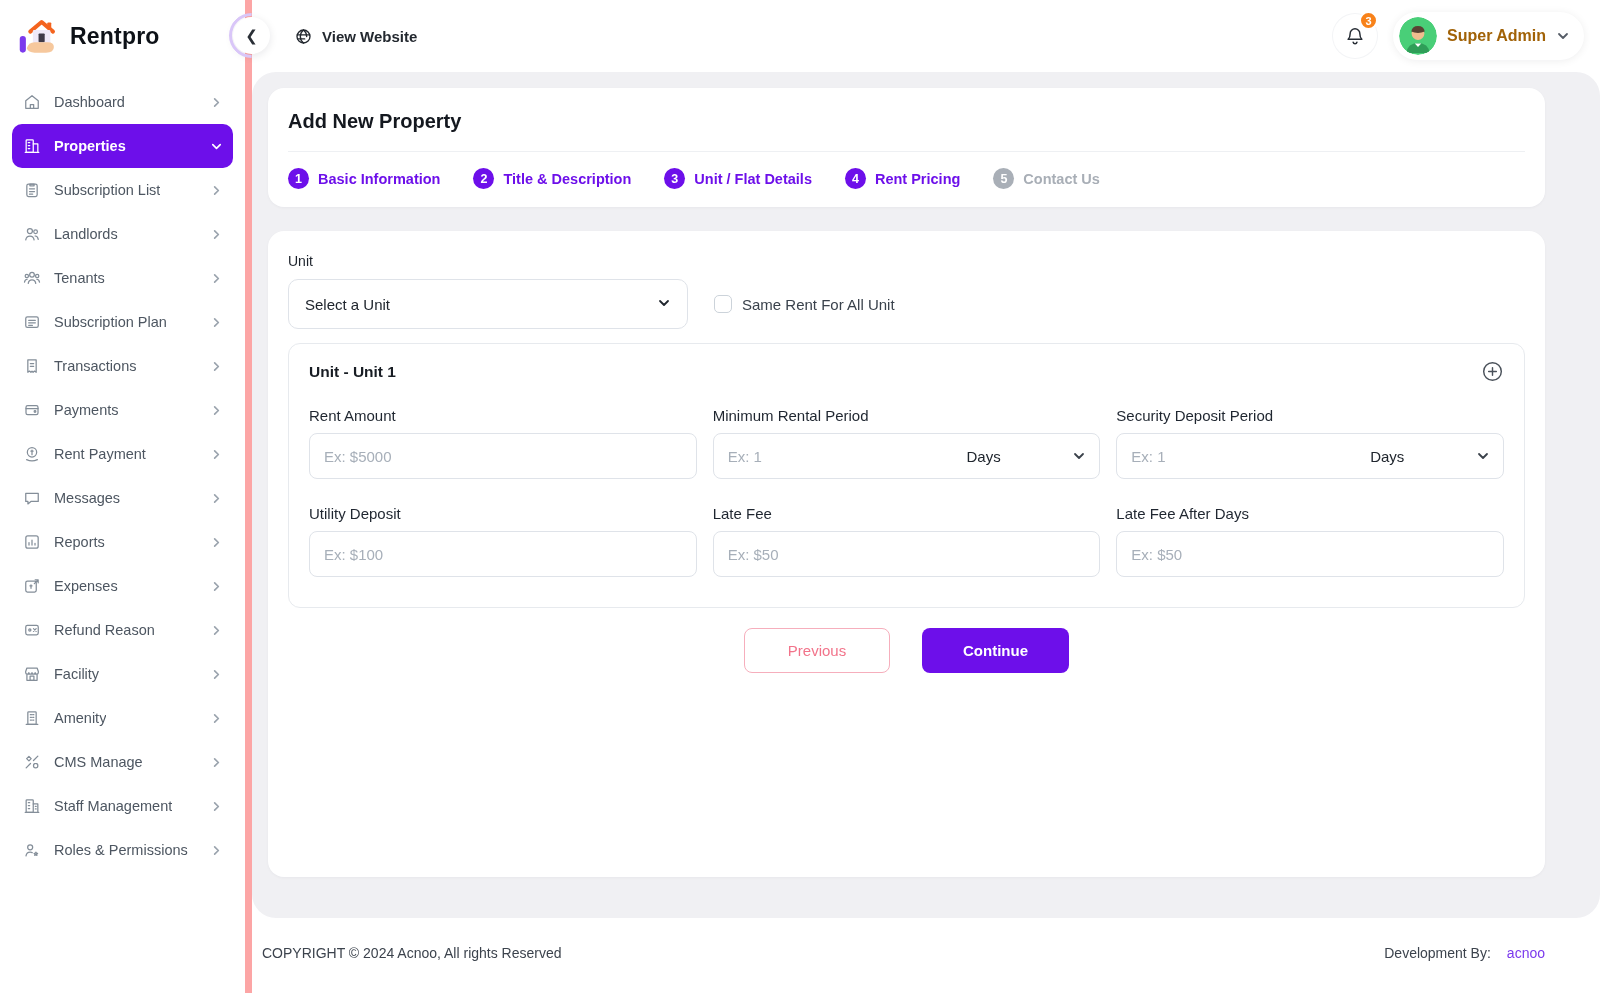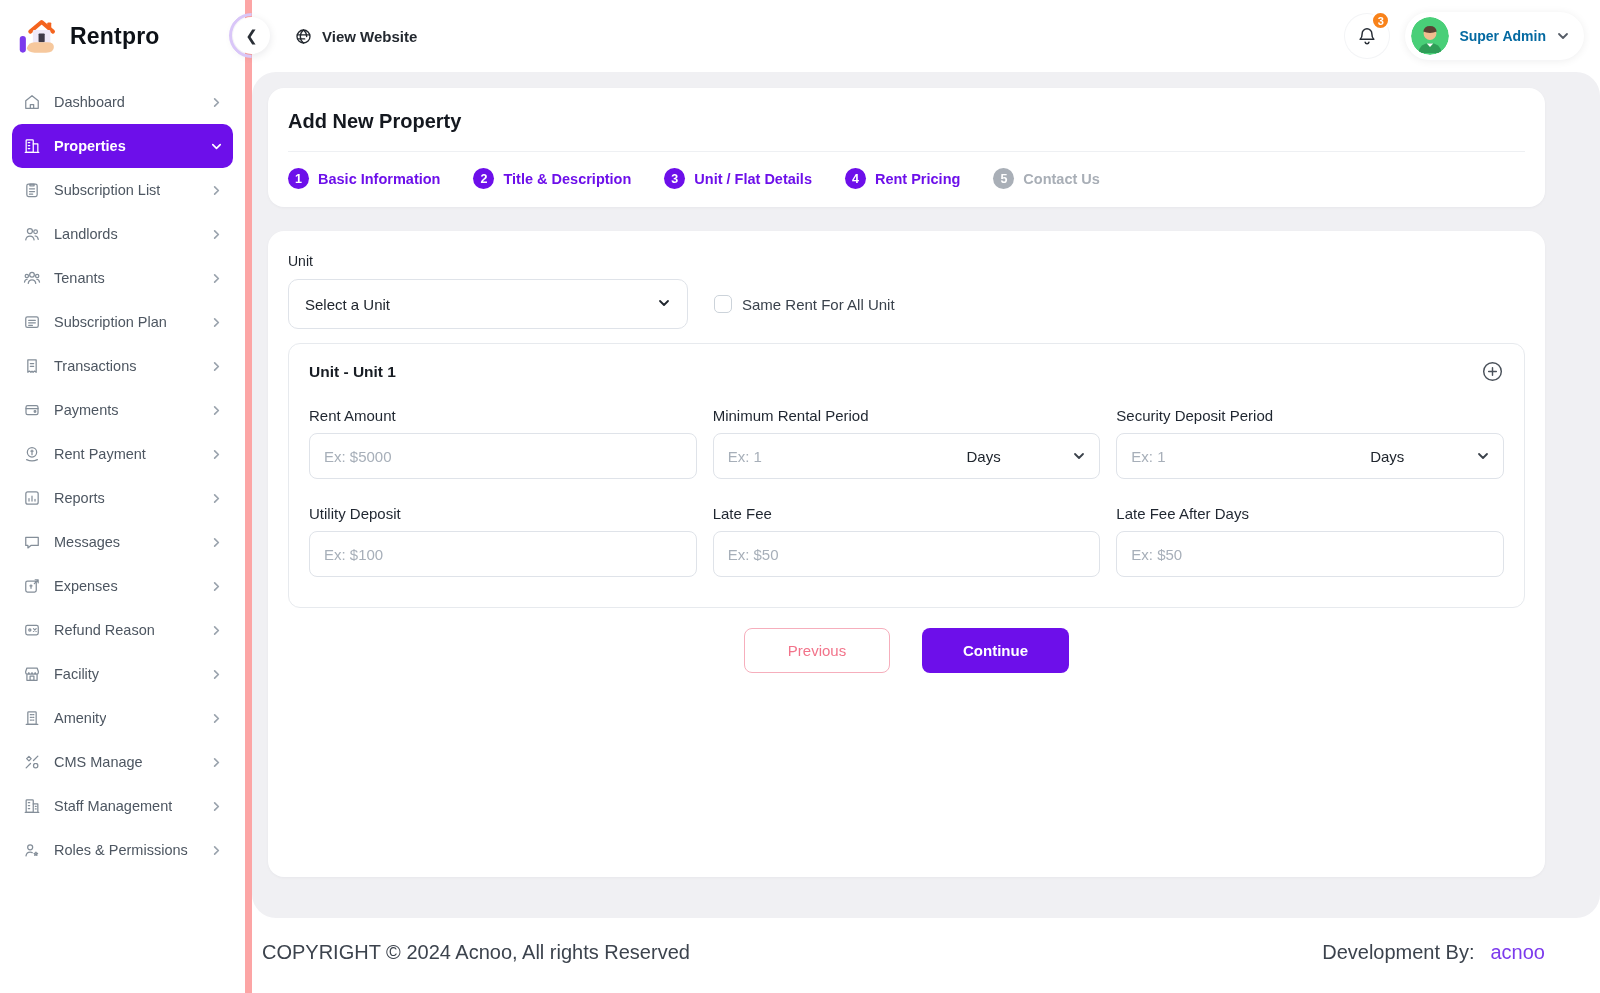--- a/index.html
+++ b/index.html
@@ -45,21 +45,21 @@
   .collapse-btn::before{content:"";position:absolute;inset:-4px;border-radius:50%;border:3.5px solid #d9c6f8;border-right-color:transparent;border-top-color:transparent;transform:rotate(45deg);}
   .collapse-btn .chev-glyph{font-size:15px;color:#2a2f36;position:relative;}
   .view-website{display:flex;align-items:center;gap:9px;margin-left:42px;font-size:15px;font-weight:600;color:#23282f;cursor:pointer;}
   .view-website .globe{width:19px;height:19px;color:#23282f;}
   .top-right{margin-left:auto;display:flex;align-items:center;gap:16px;padding-right:16px;}
   .bell-btn{width:44px;height:44px;border-radius:50%;background:#fff;box-shadow:0 0 0 1px #f3f4f6;display:flex;align-items:center;justify-content:center;position:relative;cursor:pointer;border:none;}
   .bell-btn .bell{width:22px;height:22px;color:#262c34;}
   .badge{position:absolute;top:-3px;right:-1px;min-width:19px;height:19px;border-radius:10px;background:var(--badge);color:#fff;font-size:11px;font-weight:700;display:flex;align-items:center;justify-content:center;border:2px solid #fff;}
   .user-pill{display:flex;align-items:center;gap:10px;background:#fff;border-radius:26px;height:48px;padding:0 14px 0 6px;box-shadow:0 1px 8px rgba(15,20,30,.07);cursor:pointer;}
   .avatar{width:38px;height:38px;border-radius:50%;overflow:hidden;flex:0 0 38px;}
-  .user-name{font-size:14px;font-weight:600;color:#0369a1;}
+  .user-name{font-size:16px;font-weight:600;color:#a16207;}
   .pill-chev{color:#555c66;display:flex;}
 
   
   .content{flex:1;background:var(--panel-bg);border-radius:24px;padding:16px 55px 16px 16px;overflow:hidden;}
   .card{background:#fff;border-radius:16px;box-shadow:0 1px 3px rgba(16,24,40,.04);}
   .card-head{padding:22px 20px 0;}
   .page-title{font-size:20px;font-weight:700;color:#14181f;margin:0 0 18px;}
   .head-divider{border-top:1px solid #eef0f3;}
   .steps{display:flex;align-items:center;gap:33px;padding:16px 20px 18px;}
   .step{display:flex;align-items:center;gap:9px;font-size:14.5px;font-weight:600;color:var(--primary);cursor:pointer;}
@@ -88,21 +88,21 @@
   .combo-select{flex:1;height:100%;display:flex;align-items:center;justify-content:center;position:relative;font-size:15px;color:#20262e;cursor:pointer;}
   .combo-select .chev-d{position:absolute;right:13px;display:flex;color:#3a414a;}
   .chev-d svg,.pill-chev svg{width:14px;height:14px;}
 
   .actions{display:flex;justify-content:center;gap:32px;margin-top:20px;}
   .btn{height:45px;border-radius:8px;font-size:15px;cursor:pointer;}
   .btn-prev{width:146px;background:#fff;border:1px solid var(--pink-border);color:var(--pink-text);font-weight:500;}
   .btn-continue{width:147px;background:var(--primary);border:none;color:#fff;font-weight:600;}
 
   
-  .footer{height:75px;flex:0 0 75px;display:flex;align-items:center;justify-content:space-between;padding:0 55px 6px 10px;font-size:20px;color:#3c434d;background:#fff;}
+  .footer{height:75px;flex:0 0 75px;display:flex;align-items:center;justify-content:space-between;padding:0 55px 6px 10px;font-size:14px;color:#3c434d;background:#fff;}
   .dev-by{display:flex;gap:16px;align-items:center;}
   .dev-link{color:#7c3aed;cursor:pointer;text-decoration:none;}
 </style>
 </head>
 <body>
 
 <div class="app">
 
   <aside class="sidebar">
     <div class="brand">
@@ -248,38 +248,38 @@
     <span class="nav-label">Rent Payment</span>
     <span class="chev ">
             <svg viewBox="0 0 14 14" width="13" height="13" fill="none" stroke="currentColor" stroke-width="1.8" stroke-linecap="round" stroke-linejoin="round">
               <path d="M5 3l4 4-4 4"></path>
             </svg>
           </span>
   </li>
   <li class="nav-item ">
     <span class="nav-icon">
             <svg class="icon" viewBox="0 0 24 24">
+              <path d="M4.5 6.3h15v9.8h-8.8l-3.6 3v-3H4.5z"></path>
+            </svg>
+          </span>
+    <span class="nav-label">Messages</span>
+    <span class="chev ">
+            <svg viewBox="0 0 14 14" width="13" height="13" fill="none" stroke="currentColor" stroke-width="1.8" stroke-linecap="round" stroke-linejoin="round">
+              <path d="M5 3l4 4-4 4"></path>
+            </svg>
+          </span>
+  </li>
+  <li class="nav-item ">
+    <span class="nav-icon">
+            <svg class="icon" viewBox="0 0 24 24">
               <rect x="4.6" y="4.6" width="14.8" height="14.8" rx="2.4"></rect>
               <path d="M8.4 15.6v-3M12 15.6V9.8M15.6 15.6v-2"></path>
             </svg>
           </span>
     <span class="nav-label">Reports</span>
-    <span class="chev ">
-            <svg viewBox="0 0 14 14" width="13" height="13" fill="none" stroke="currentColor" stroke-width="1.8" stroke-linecap="round" stroke-linejoin="round">
-              <path d="M5 3l4 4-4 4"></path>
-            </svg>
-          </span>
-  </li>
-  <li class="nav-item ">
-    <span class="nav-icon">
-            <svg class="icon" viewBox="0 0 24 24">
-              <path d="M4.5 6.3h15v9.8h-8.8l-3.6 3v-3H4.5z"></path>
-            </svg>
-          </span>
-    <span class="nav-label">Messages</span>
     <span class="chev ">
             <svg viewBox="0 0 14 14" width="13" height="13" fill="none" stroke="currentColor" stroke-width="1.8" stroke-linecap="round" stroke-linejoin="round">
               <path d="M5 3l4 4-4 4"></path>
             </svg>
           </span>
   </li>
   <li class="nav-item ">
     <span class="nav-icon">
             <svg class="icon" viewBox="0 0 24 24">
               <rect x="4.5" y="6.2" width="12.6" height="13" rx="2"></rect>

